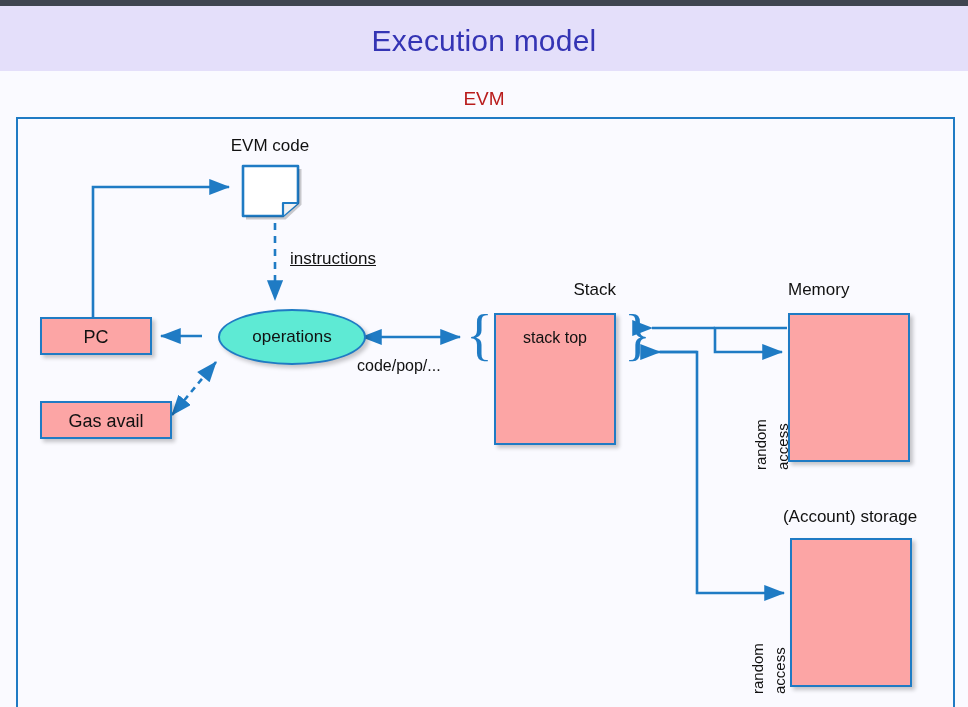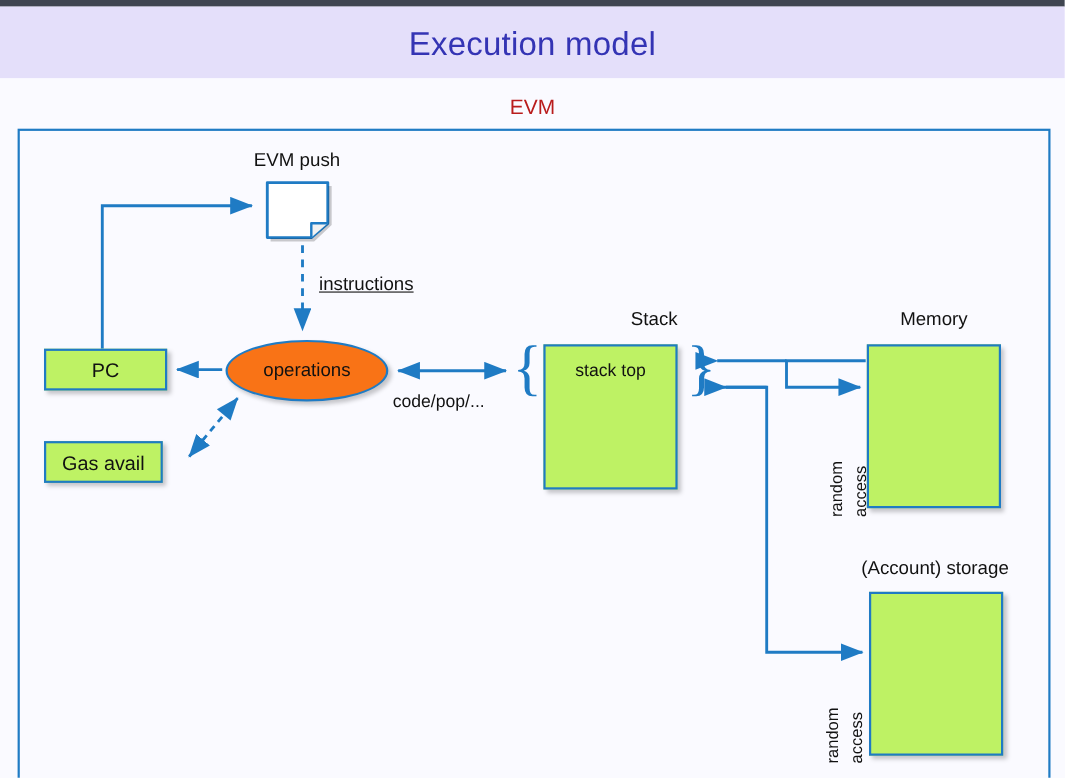--- a/index.html
+++ b/index.html
@@ -54,64 +54,64 @@
 
   .node-label {
     position: absolute;
     font-size: 17px;
     color: #111111;
     white-space: nowrap;
   }
 
   .box {
     position: absolute;
-    background: #bef264;
+    background: #fca5a5;
     border: 2.5px solid #1f7bc4;
     box-sizing: border-box;
     box-shadow: 3px 3px 4px rgba(0,0,0,0.22);
   }
   .box-text {
     position: absolute;
     width: 100%;
     text-align: center;
     font-size: 18px;
     color: #111111;
     white-space: nowrap;
   }
 
   
   #pc-box { left: 40px; top: 317px; width: 112px; height: 38px; }
   #pc-box .box-text { top: 8px; }
 
   
-  #gas-box { left: 40px; top: 401px; width: 108px; height: 38px; }
+  #gas-box { left: 40px; top: 401px; width: 132px; height: 38px; }
   #gas-box .box-text { top: 8px; }
   #evm-code-label { left: 0; top: 136px; width: 540px; text-align: center; }
 
   
   #operations-ellipse {
     position: absolute;
-    left: 205px; top: 309px;
+    left: 218px; top: 309px;
     width: 148px; height: 56px;
     border: 2.5px solid #1f7bc4;
     border-radius: 50%;
-    background: #f97316;
+    background: #5eead4;
     box-shadow: 3px 3px 4px rgba(0,0,0,0.22);
     box-sizing: border-box;
   }
   #operations-ellipse .box-text { top: 16px; font-size: 17px; }
 
   
   #stack-box { left: 494px; top: 313px; width: 122px; height: 132px; }
   #stack-box .box-text { top: 14px; font-size: 16px; }
   #stack-label { left: 494px; top: 280px; width: 122px; text-align: right; }
 
   
   #memory-box { left: 788px; top: 313px; width: 122px; height: 149px; }
-  #memory-label { left: 788px; top: 280px; width: 122px; text-align: center; }
+  #memory-label { left: 788px; top: 280px; width: 122px; }
 
   
   #storage-box { left: 790px; top: 538px; width: 122px; height: 149px; }
   #storage-label { left: 700px; top: 507px; width: 300px; text-align: center; }
 
   
   .brace {
     position: absolute;
     font-size: 56px;
     color: #1f7bc4;
@@ -180,21 +180,21 @@
   <path d="M652,352 L697,352 L697,593 L784,593" fill="none" stroke="#1f7bc4" stroke-width="2.6" marker-end="url(#ah)"></path>
   <path d="M697,352 L660,352" fill="none" stroke="#1f7bc4" stroke-width="2.6" marker-end="url(#ahrev)"></path>
 
   <g>
     <path d="M243,166 L298,166 L298,203 L283,216 L243,216 Z" fill="#ffffff" stroke="#1f7bc4" stroke-width="2.6" stroke-linejoin="round"></path>
     <path d="M298,203 L283,203 L283,216" fill="#f2f2f2" stroke="#1f7bc4" stroke-width="2.2" stroke-linejoin="round"></path>
     <path d="M300,169 L300,204 L285,218 L246,218" fill="none" stroke="#000000" stroke-opacity="0.20" stroke-width="3"></path>
   </g>
 </svg>
 
-<div id="evm-code-label" class="node-label">EVM push</div>
+<div id="evm-code-label" class="node-label">EVM code</div>
 
 <div id="operations-ellipse" class="box">
   <div class="box-text">operations</div>
 </div>
 
 <div id="pc-box" class="box">
   <div class="box-text">PC</div>
 </div>
 
 <div id="gas-box" class="box">

